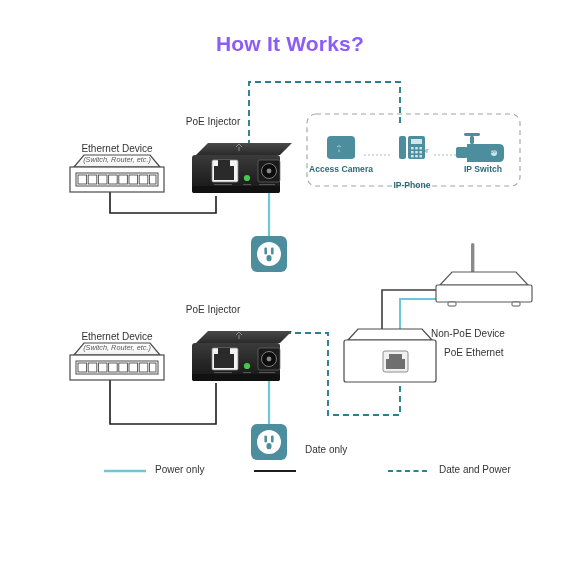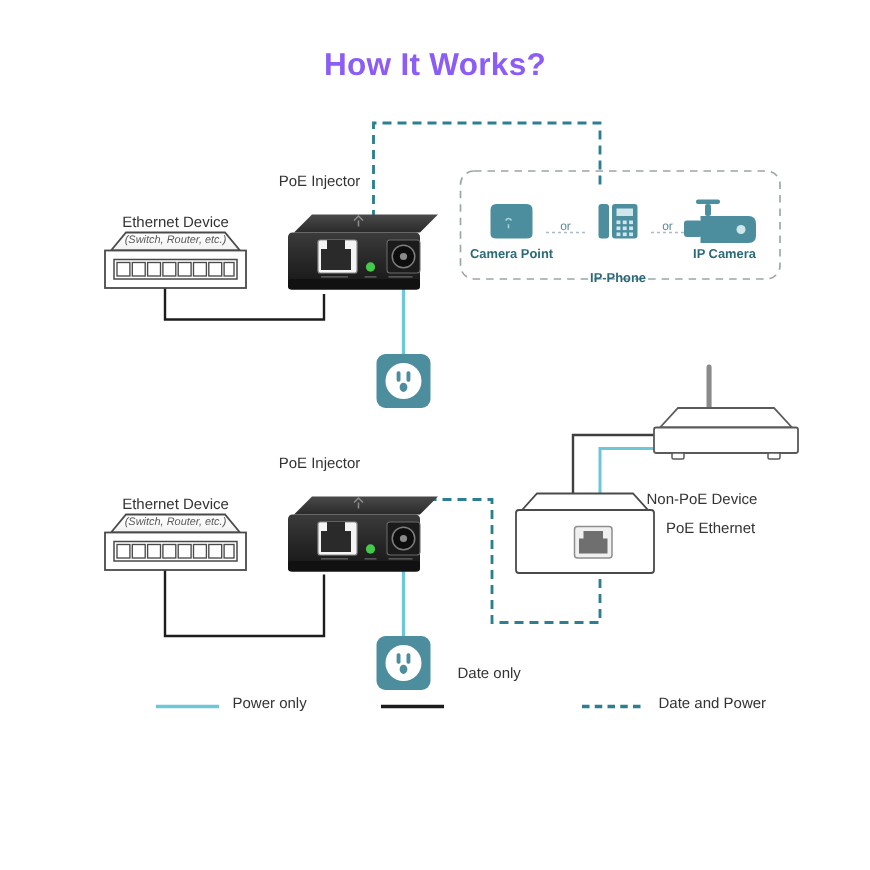--- a/index.html
+++ b/index.html
@@ -13,21 +13,21 @@
 
   .ttl{
     position:absolute;left:0;top:32px;width:580px;text-align:center;
     font-size:21px;font-weight:bold;color:#8b5cf6;letter-spacing:.2px;
   }
 
   .lbl{position:absolute;color:#3c3c3c;font-size:9.5px;white-space:nowrap;}
   .lbl.big{font-size:10px;color:#333;}
   .lbl.sub{font-size:7.3px;color:#5a5a5a;font-style:italic;}
   .lbl.cap{font-size:8.6px;color:#2b6a78;font-weight:bold;}
-  .lbl.or{font-size:8px;color:#5b8d98;}
+  .lbl.or{font-size:8px;color:#5b8d98;margin-left:48px;}
   .lbl.leg{font-size:10px;color:#333;}
   .ctr{transform:translateX(-50%);text-align:left;}
 </style>
 </head>
 <body>
 
 <div id="stage">
 
   <div class="ttl">How It Works?</div>
 
@@ -218,23 +218,23 @@
       <line x1="104" y1="471" x2="146" y2="471" stroke="#6ec6d9" stroke-width="2.4"></line>
       <line x1="254" y1="471" x2="296" y2="471" stroke="#1c1c1c" stroke-width="2.2"></line>
       <line x1="388" y1="471" x2="430" y2="471" stroke="#2b7f91" stroke-width="2.2" stroke-dasharray="5 3.5"></line>
     </g>
   </svg>
 
   <div class="lbl big ctr" style="left:117px;top:143px;">Ethernet Device</div>
   <div class="lbl sub ctr" style="left:117px;top:155px;">(Switch, Router, etc.)</div>
   <div class="lbl big ctr" style="left:213px;top:116px;">PoE Injector</div>
 
-  <div class="lbl cap ctr" style="left:341px;top:164px;">Camera Point</div>
+  <div class="lbl cap ctr" style="left:341px;top:164px;">Access Camera</div>
   <div class="lbl cap ctr" style="left:412px;top:180px;">IP-Phone</div>
-  <div class="lbl cap ctr" style="left:483px;top:164px;">IP Camera</div>
+  <div class="lbl cap ctr" style="left:483px;top:164px;">IP Switch</div>
   <div class="lbl or ctr" style="left:377px;top:146px;">or</div>
   <div class="lbl or ctr" style="left:445px;top:146px;">or</div>
 
   <div class="lbl big ctr" style="left:117px;top:331px;">Ethernet Device</div>
   <div class="lbl sub ctr" style="left:117px;top:343px;">(Switch, Router, etc.)</div>
   <div class="lbl big ctr" style="left:213px;top:304px;">PoE Injector</div>
 
   <div class="lbl big" style="left:431px;top:308px;margin-top:20px;">Non-PoE Device</div>
   <div class="lbl big" style="left:444px;top:347px;">PoE Ethernet</div>
 

